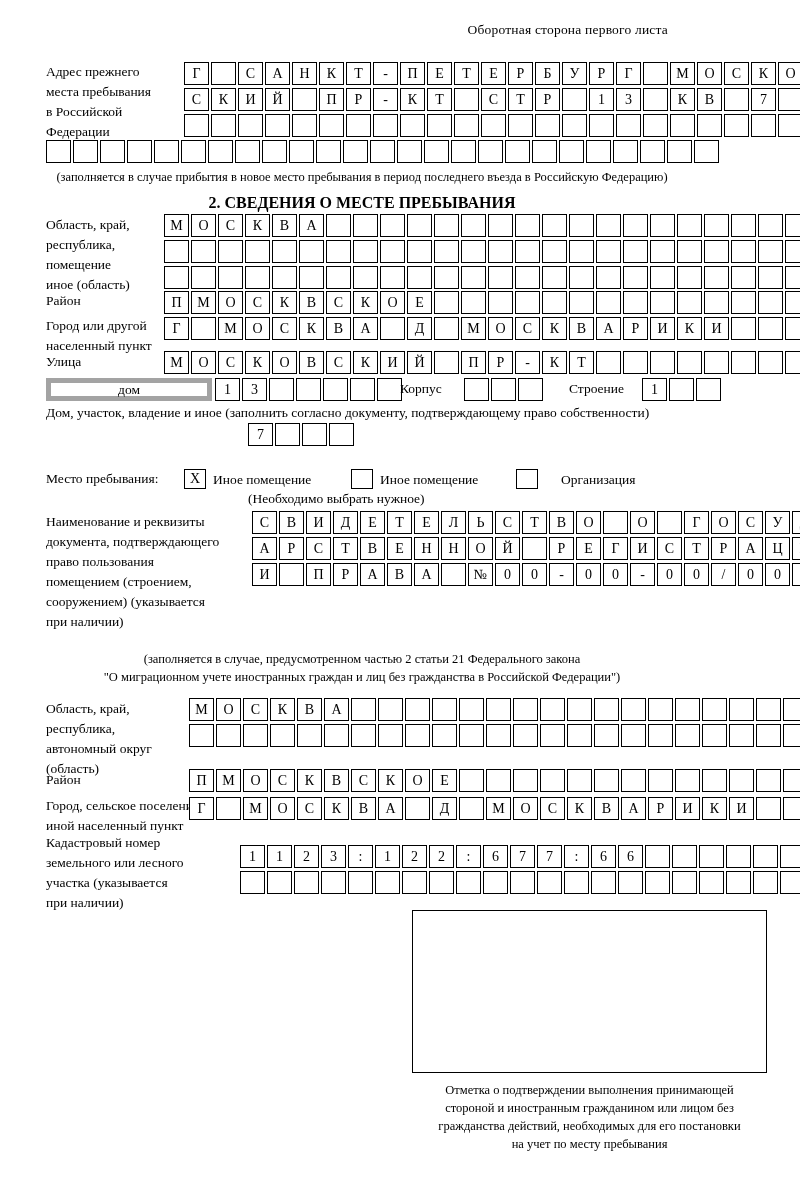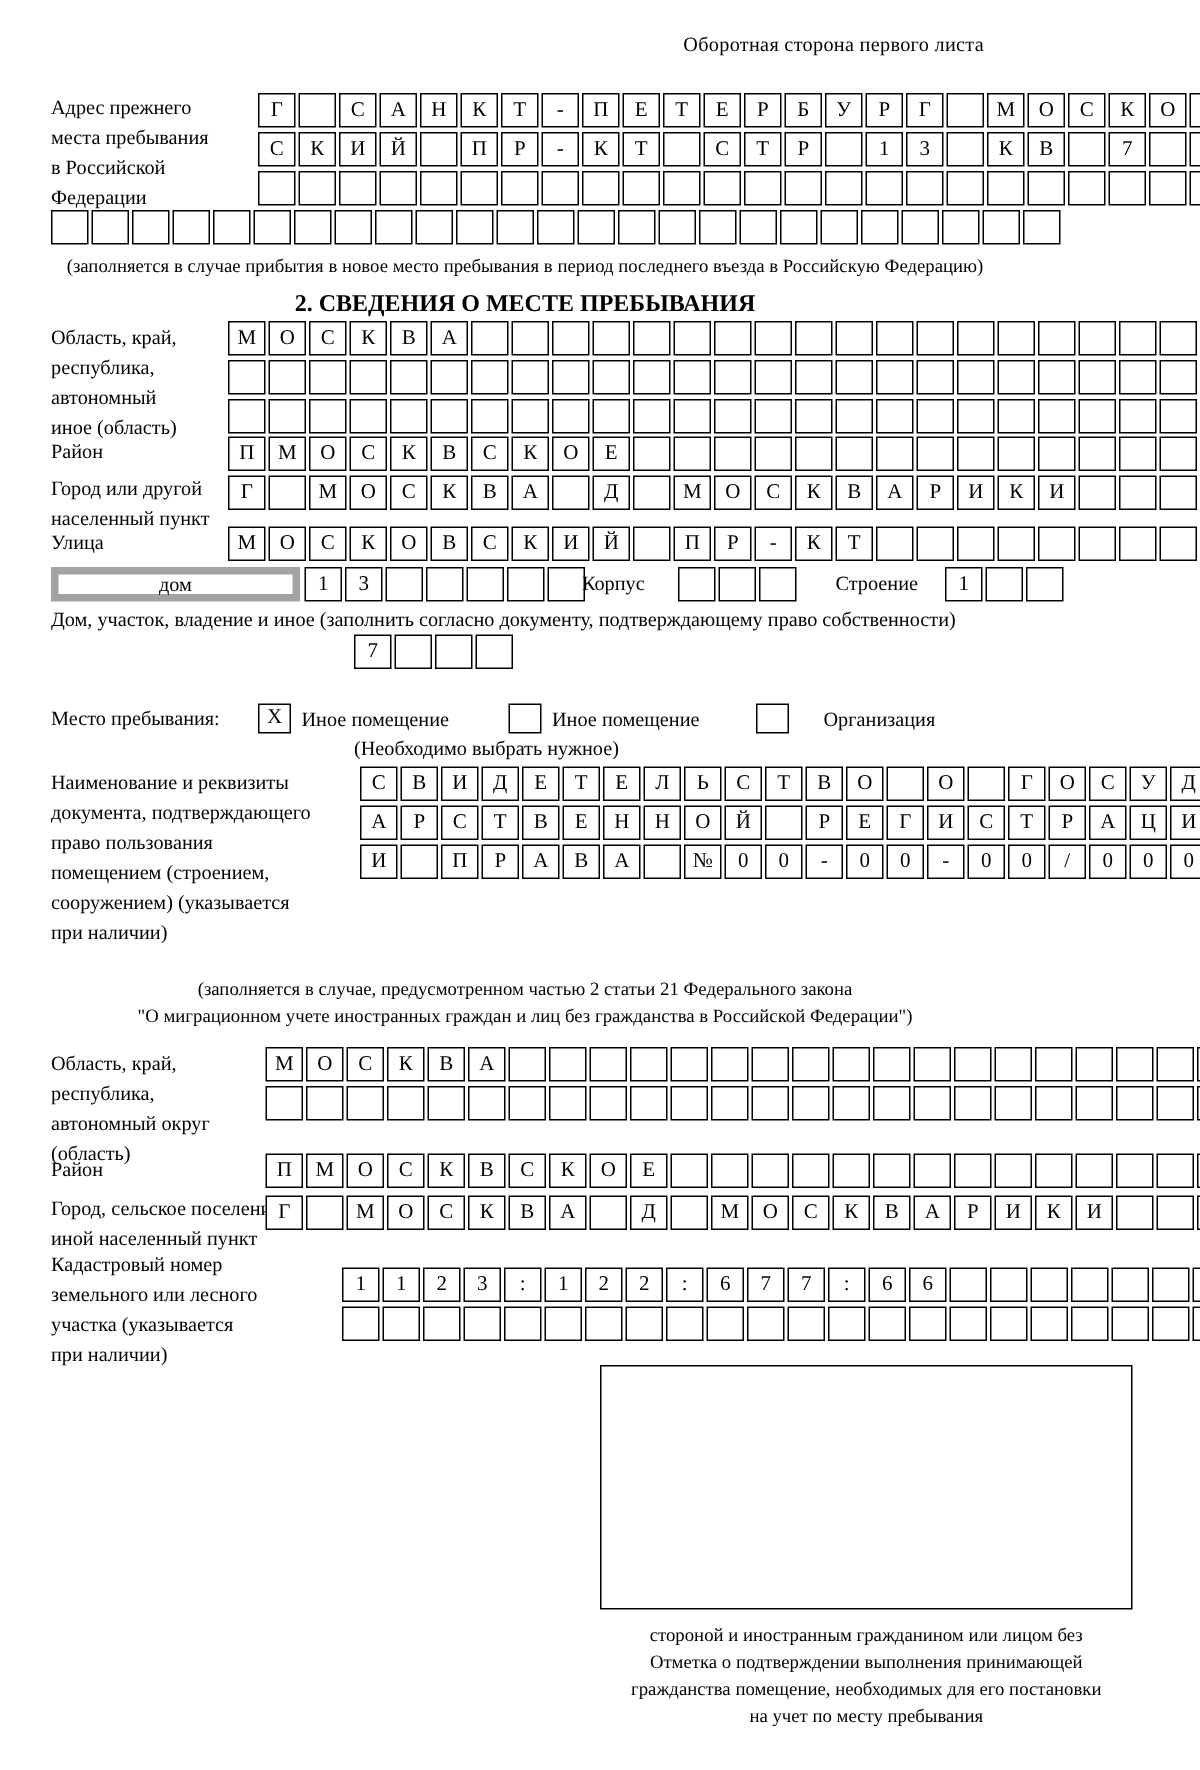--- a/index.html
+++ b/index.html
@@ -13,20 +13,21 @@
     font-family: "Liberation Serif", serif;
     color: #000000;
     position: relative;
   }
   .page {
     position: relative;
     width: 700px;
     height: 1180px;
     box-sizing: border-box;
     padding: 0;
+    margin-left: 12px;
   }
   .header-right {
     position: absolute;
     top: 22px;
     right: 44px;
     font-size: 13.5px;
     letter-spacing: .2px;
   }
   .small {
     font-size: 12.5px;
@@ -219,21 +220,21 @@
       <div class="cell blank"></div>
     </div>
 
   <div class="note" style="top:170px; left:0;">(заполняется в случае прибытия в новое место пребывания в период последнего въезда в Российскую Федерацию)</div>
 
   <div class="sect-title" style="top:194px;">2. СВЕДЕНИЯ О МЕСТЕ ПРЕБЫВАНИЯ</div>
 
   <div class="lbl-block" style="left:34px; top:215px;">
     <div>Область, край,</div>
     <div>республика,</div>
-    <div>автономный</div>
+    <div>помещение</div>
     <div>иное (область)</div>
   </div>
   <div class="cells" id="s2-region-0" style="position:absolute; left:152px; top:214px;">
       <div class="cell">М</div>
       <div class="cell">О</div>
       <div class="cell">С</div>
       <div class="cell">К</div>
       <div class="cell">В</div>
       <div class="cell">А</div>
       <div class="cell blank"></div>
@@ -691,19 +692,19 @@
       <div class="cell blank"></div>
       <div class="cell blank"></div>
       <div class="cell blank"></div>
       <div class="cell blank"></div>
       <div class="cell blank"></div>
       <div class="cell blank"></div>
     </div>
 
   <div class="stamp-box" style="left:400px; top:910px; width:355px; height:163px;"></div>
   <div class="stamp-caption" style="left:400px; top:1081px; width:355px;">
+    <div>Отметка о подтверждении выполнения принимающей</div>
     <div>стороной и иностранным гражданином или лицом без</div>
-    <div>Отметка о подтверждении выполнения принимающей</div>
-    <div>гражданства помещение, необходимых для его постановки</div>
+    <div>гражданства действий, необходимых для его постановки</div>
     <div>на учет по месту пребывания</div>
   </div>
 
 </div>
 
 </body></html>

